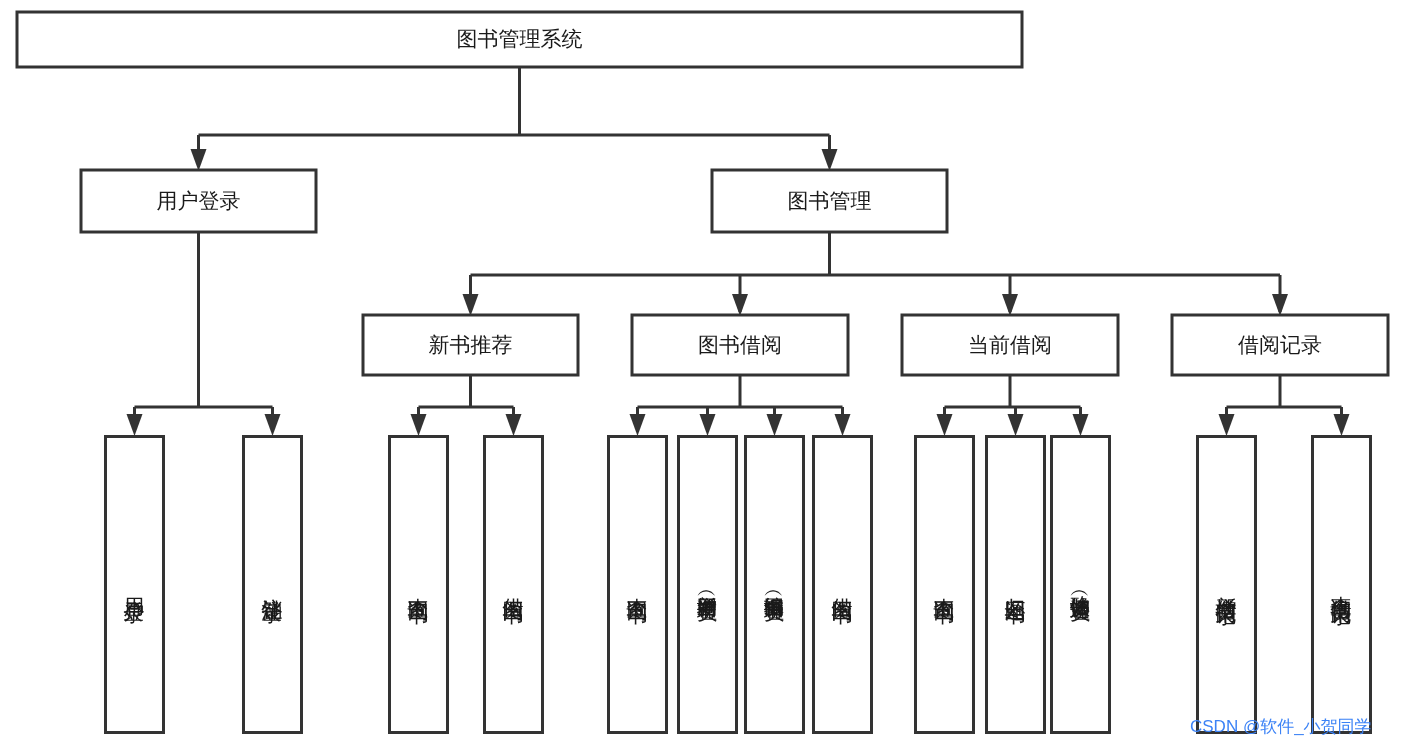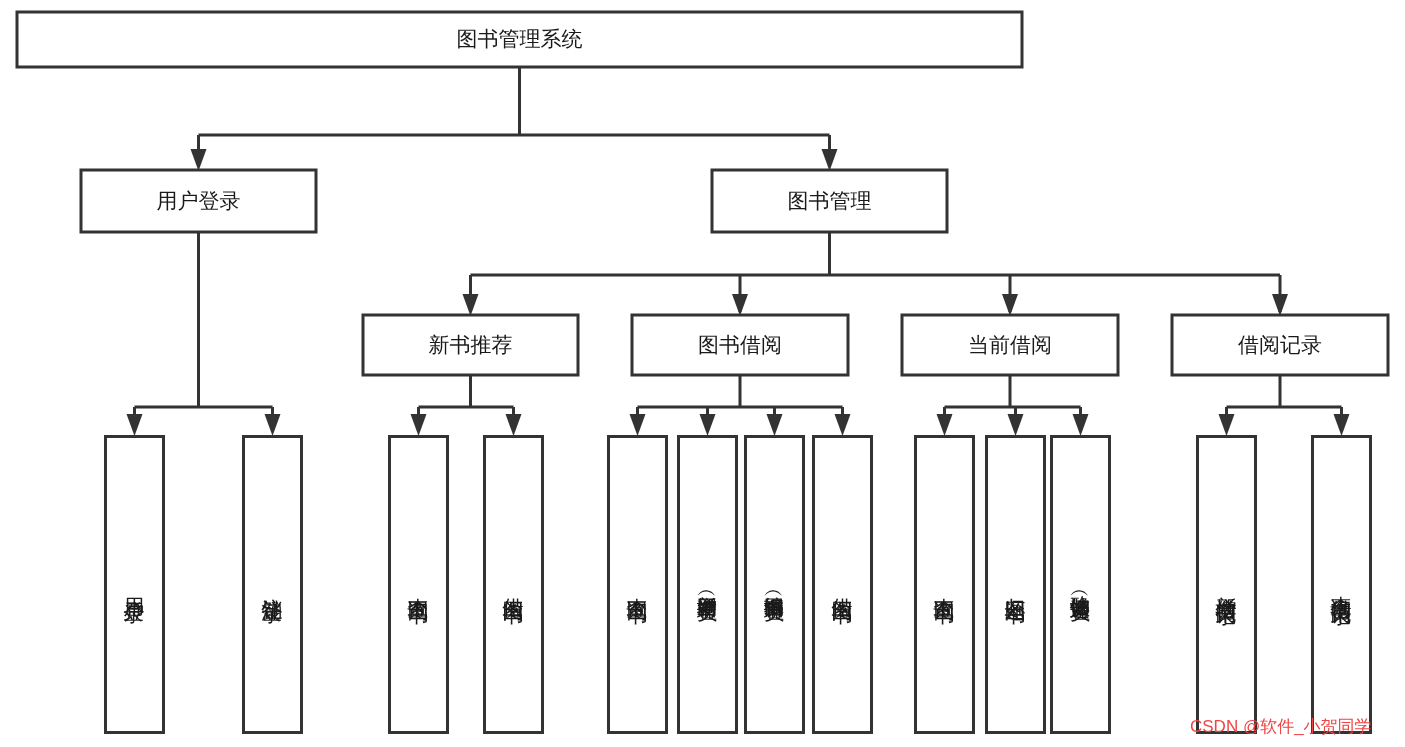--- a/index.html
+++ b/index.html
@@ -63,21 +63,21 @@
     box-sizing: border-box;
     display: flex;
     align-items: center;
     justify-content: center;
     pointer-events: none;
   }
   .watermark {
     position: absolute;
     font-family: "Liberation Sans", "DejaVu Sans", sans-serif;
     font-size: 17px;
-    color: #ef4444;
+    color: #3b82f6;
     white-space: nowrap;
     left: 1190px;
     top: 715px;
   }
 </style>
 </head>
 <body>
 
 <div id="diagram-root">
   <svg id="flow" viewBox="0 0 1405 747">

